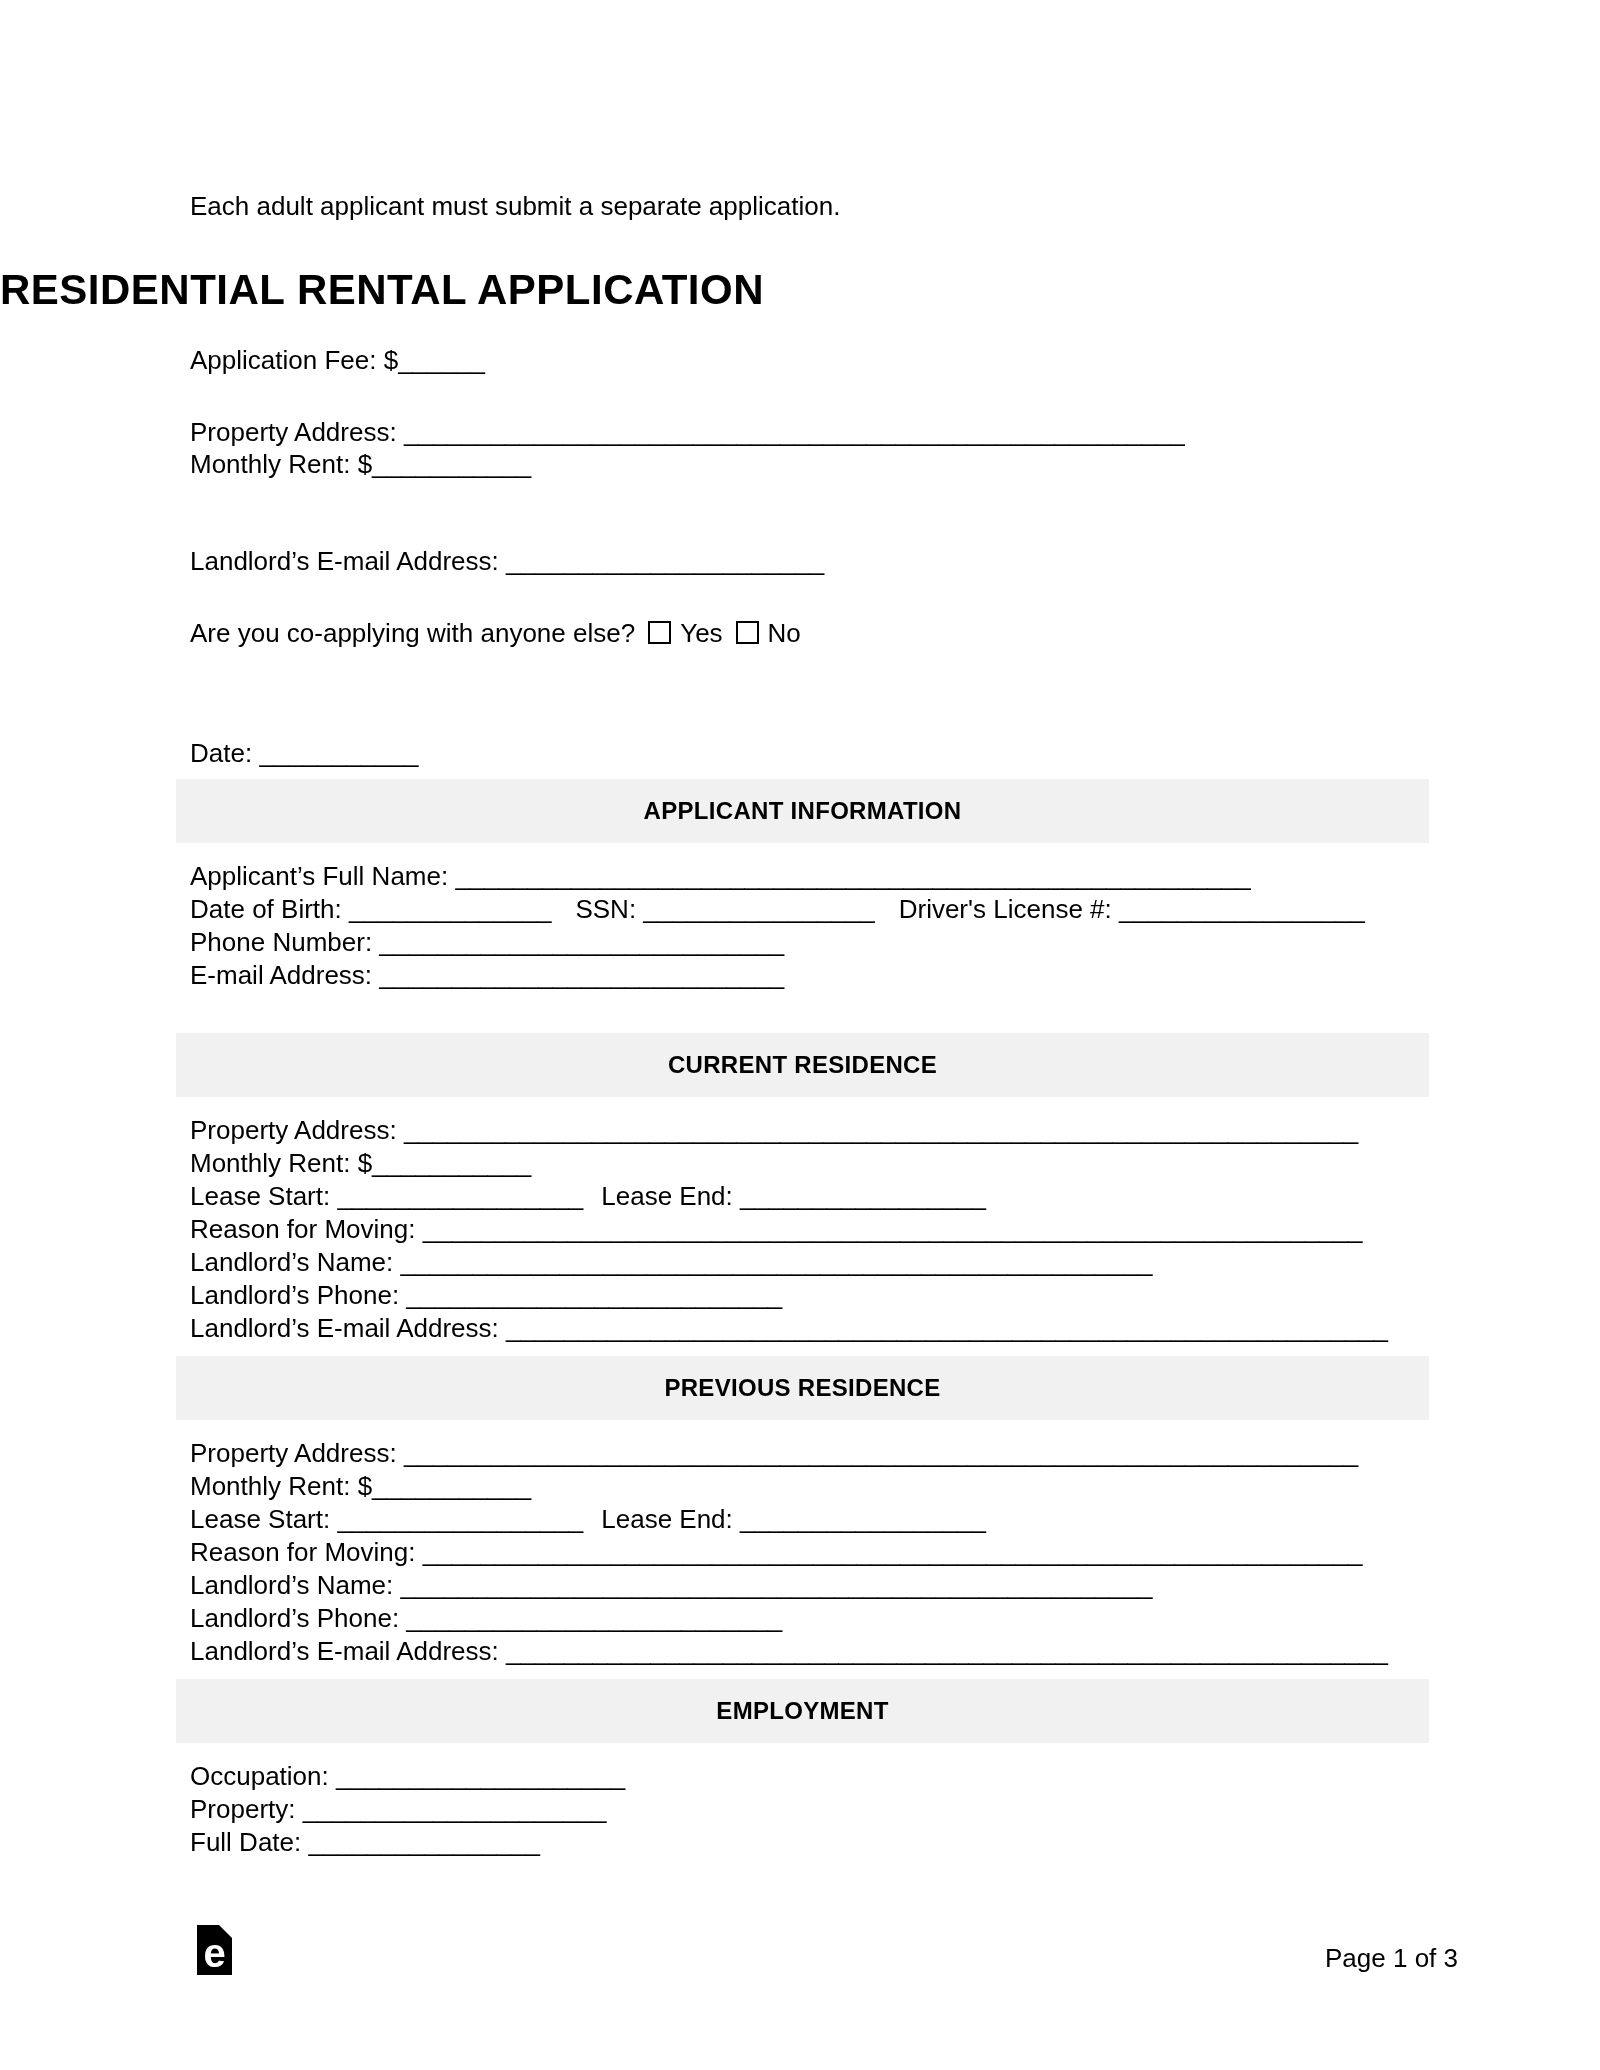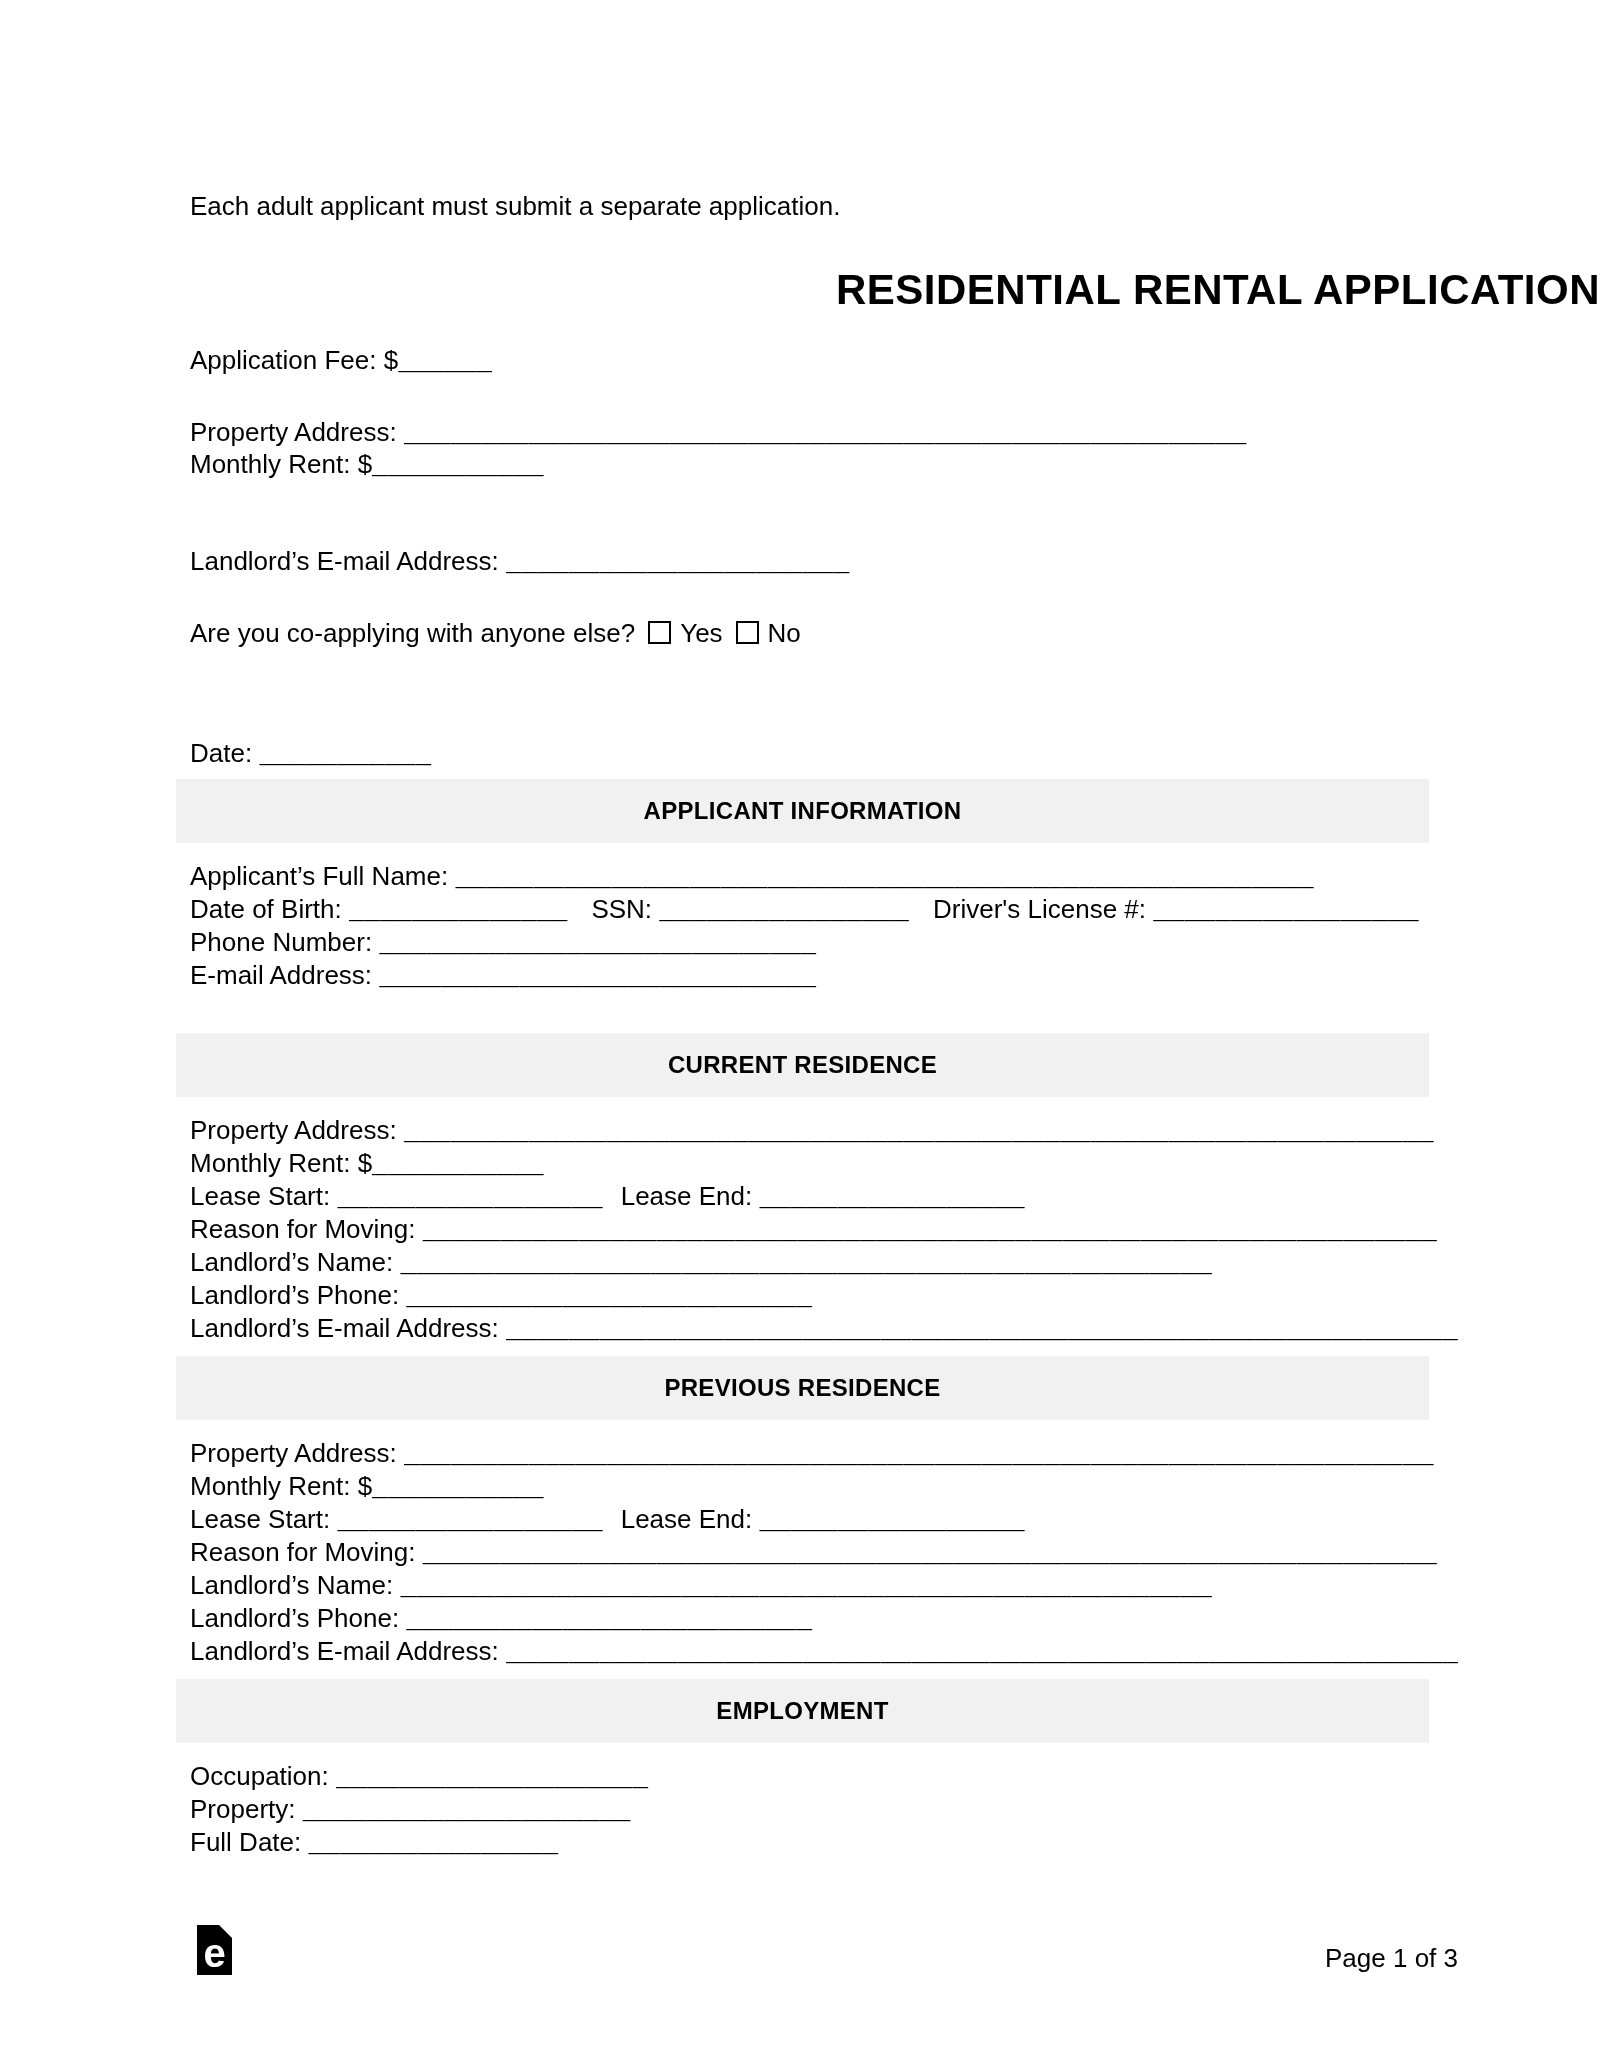--- a/index.html
+++ b/index.html
@@ -7,29 +7,29 @@
     position:relative;width:1600px;height:2070px;background:#ffffff;
     font-family:"Liberation Sans","DejaVu Sans",sans-serif;
     color:#000;overflow:hidden;
   }
   .row{
     position:absolute;left:190px;height:33px;line-height:33px;
     font-size:26px;white-space:pre;
   }
   .note{left:190px;}
   .title{
-    left:0;width:100%;text-align:right;font-size:42px;font-weight:bold;
+    left:0;width:100%;text-align:left;font-size:42px;font-weight:bold;
     height:52px;line-height:52px;letter-spacing:0.5px;
   }
   .bar{
     position:absolute;left:176px;width:1253px;height:64px;background:#f1f1f1;
     display:flex;align-items:center;justify-content:center;
     font-size:24px;font-weight:bold;letter-spacing:0.3px;
   }
-  .blank{letter-spacing:0;font-family:Liberation Mono, monospace;}
+  .blank{letter-spacing:0;}
   .cb{
     display:inline-block;width:19px;height:19px;border:2px solid #000;
     vertical-align:-2px;margin:0 9px 0 13px;background:#fff;
   }
   .g18{display:inline-block;width:18px;}
   .g24{display:inline-block;width:24px;}
   .logo{
     position:absolute;left:197px;top:1925px;width:35px;height:50px;background:#000;
     clip-path:polygon(0 0,22px 0,35px 13px,35px 50px,0 50px);
   }

